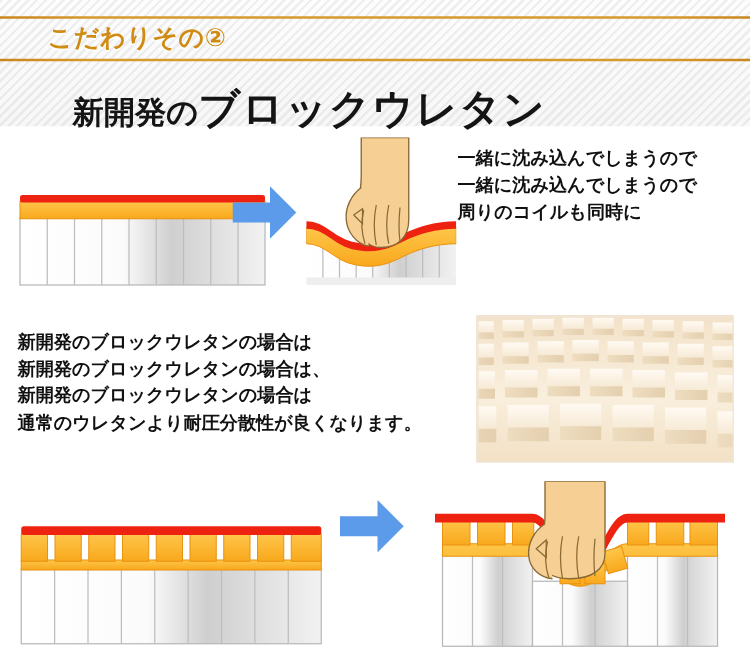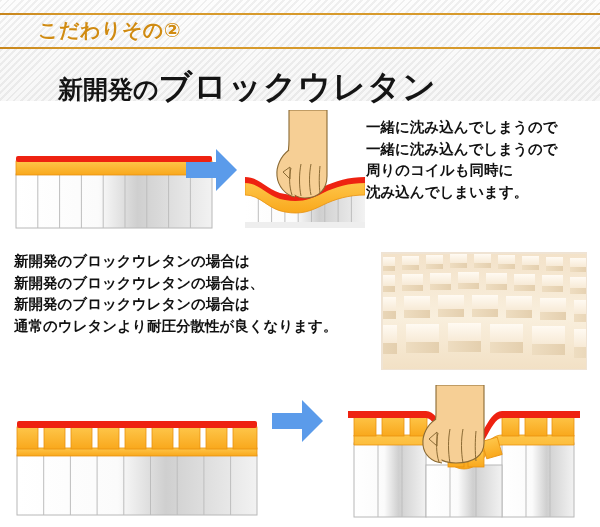--- a/index.html
+++ b/index.html
@@ -52,21 +52,21 @@
 
   
   .para{
     position:absolute;
     font-family:"DejaVu Sans","Liberation Sans",sans-serif;
     font-size:14.5px;font-weight:700;line-height:21.5px;
     color:#111;white-space:nowrap;
   }
   .para div{white-space:nowrap;}
   .para-top-right{left:366px;top:117px;}
-  .para-mid-left{left:14px;top:251px;}
+  .para-mid-left{left:14px;top:264px;}
 
   
   .arrow{position:absolute;}
   .arrow svg{display:block;}
 
   
   .illus{position:absolute;}
   .illus svg{display:block;}
 
   
@@ -184,21 +184,20 @@
           <path d="M38 62 L45 57 L45 69 Z"></path>
         </g>
       </g>
     </svg>
   </div>
 
   <div class="para para-top-right">
     <div>一緒に沈み込んでしまうので</div>
     <div>一緒に沈み込んでしまうので</div>
     <div>周りのコイルも同時に</div>
-    <div>沈み込んでしまいます。</div>
   </div>
 
   <div class="para para-mid-left">
     <div>新開発のブロックウレタンの場合は</div>
     <div>新開発のブロックウレタンの場合は、</div>
     <div>新開発のブロックウレタンの場合は</div>
     <div>通常のウレタンより耐圧分散性が良くなります。</div>
   </div>
 
   <div class="foam-photo">

